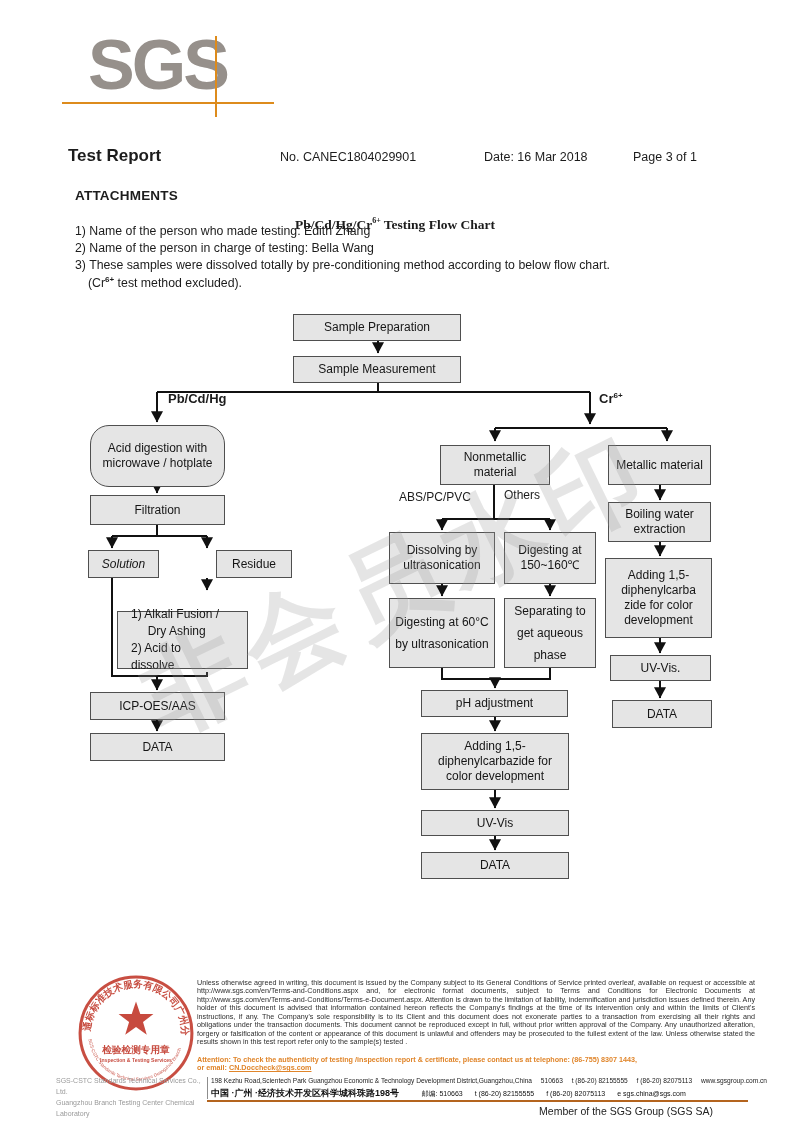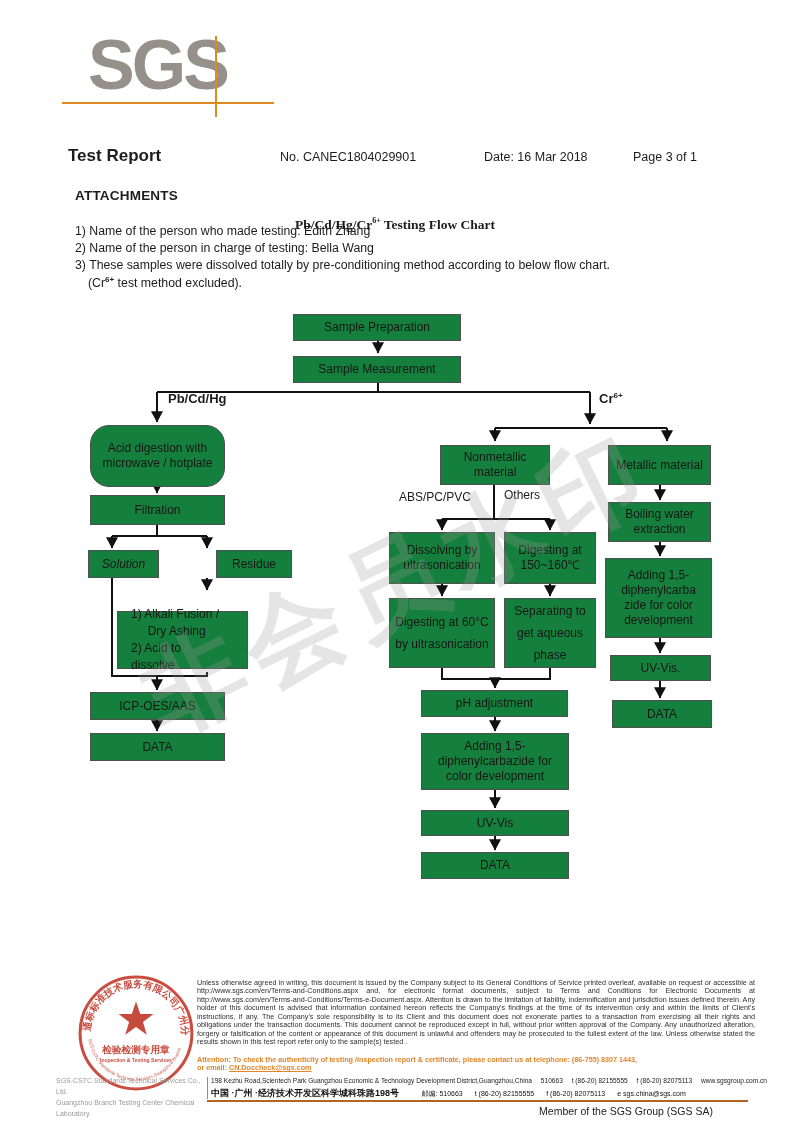--- a/index.html
+++ b/index.html
@@ -17,21 +17,21 @@
   .report-title { position:absolute; left:68px; top:146px; font-size:17px; font-weight:bold; }
   .hdr-field { position:absolute; top:150px; font-size:12.5px; }
 
   
   .att-title { position:absolute; left:75px; top:188px; font-size:13.5px; font-weight:bold; letter-spacing:.2px; }
   .chart-title { position:absolute; left:0; top:216px; width:790px; text-align:center; font-size:13.5px; font-weight:bold;font-family:Liberation Serif, serif; }
   .chart-title sup, .li sup, .blabel sup { font-size:8px; font-weight:bold; }
   .li { position:absolute; left:75px; font-size:12.3px; }
 
   
-  .box { position:absolute; border:1.5px solid #4f4f4f; background:#15803d;
+  .box { position:absolute; border:1.5px solid #4f4f4f; background:#e5e5e5;
     display:flex; align-items:center; justify-content:center; text-align:center;
     font-size:12px; line-height:1.25; padding:2px 3px; color:#161616; }
   .box.wide-lh { line-height:1.85; }
   .box.left-text { justify-content:flex-start; text-align:left; padding-left:13px;
     white-space:pre-wrap; line-height:1.4; }
   .blabel { position:absolute; font-size:13px; font-weight:bold; }
   .slabel { position:absolute; font-size:12px; }
   svg.connectors { position:absolute; left:0; top:0; pointer-events:none; }
 
   

